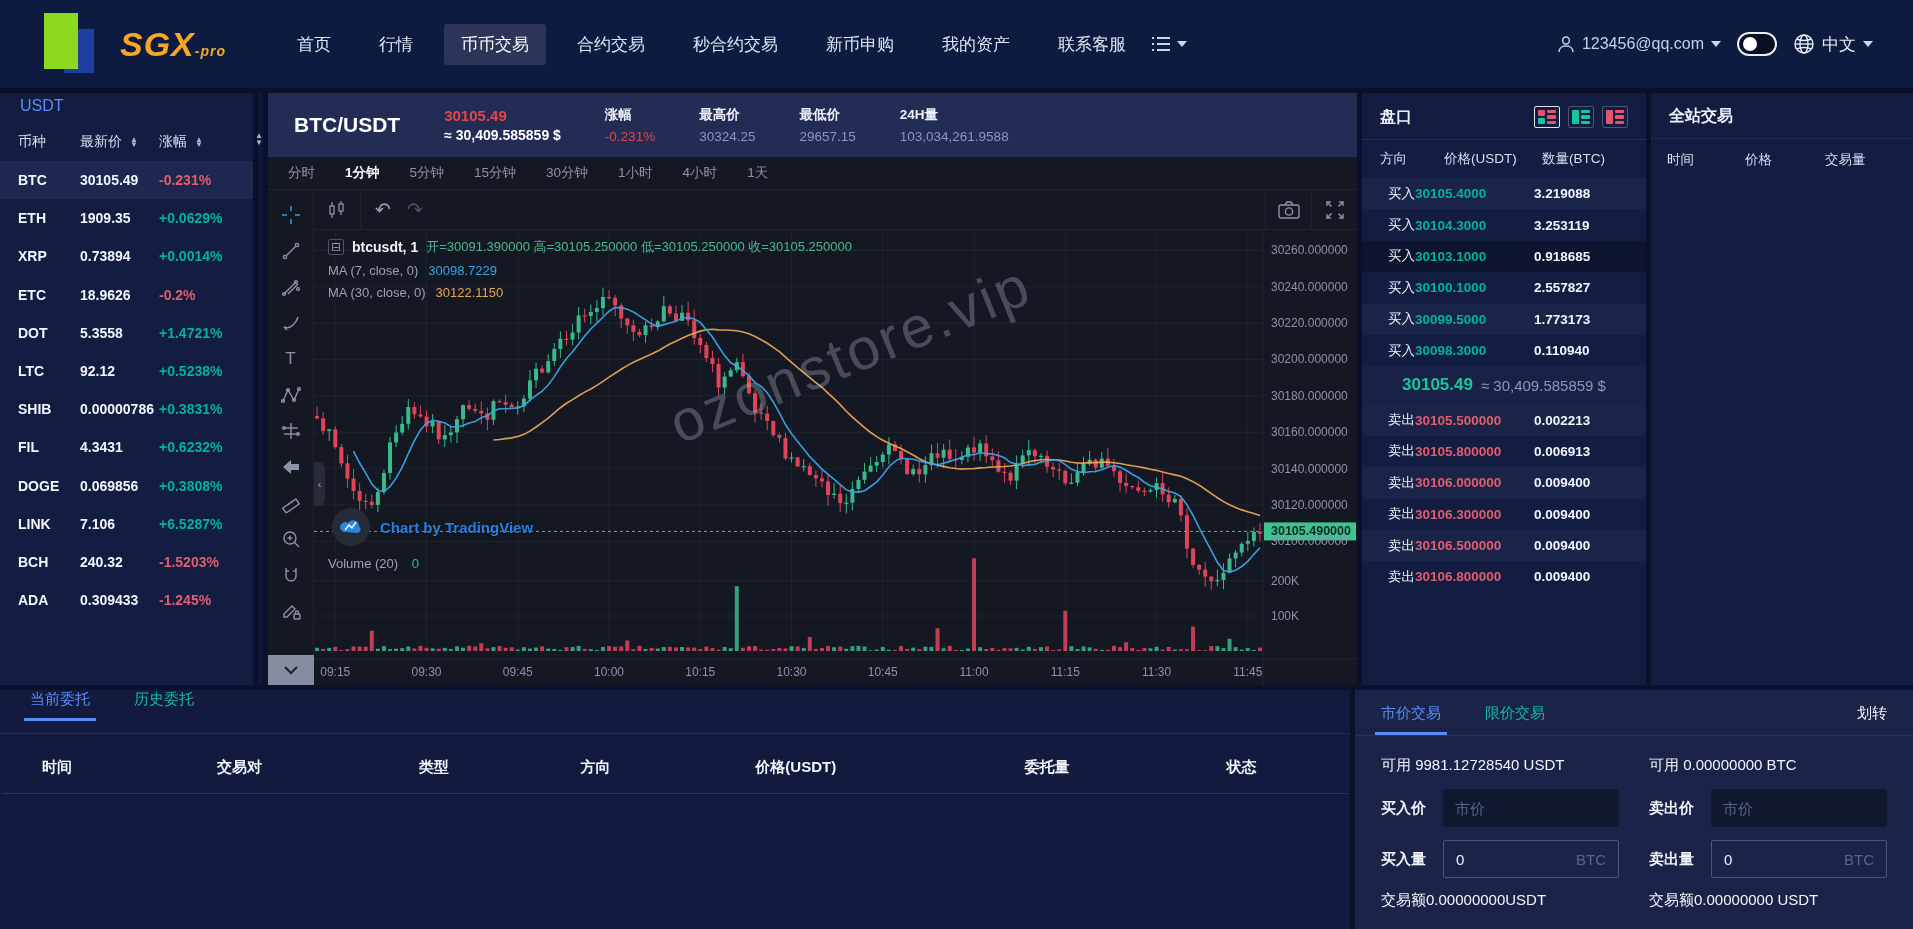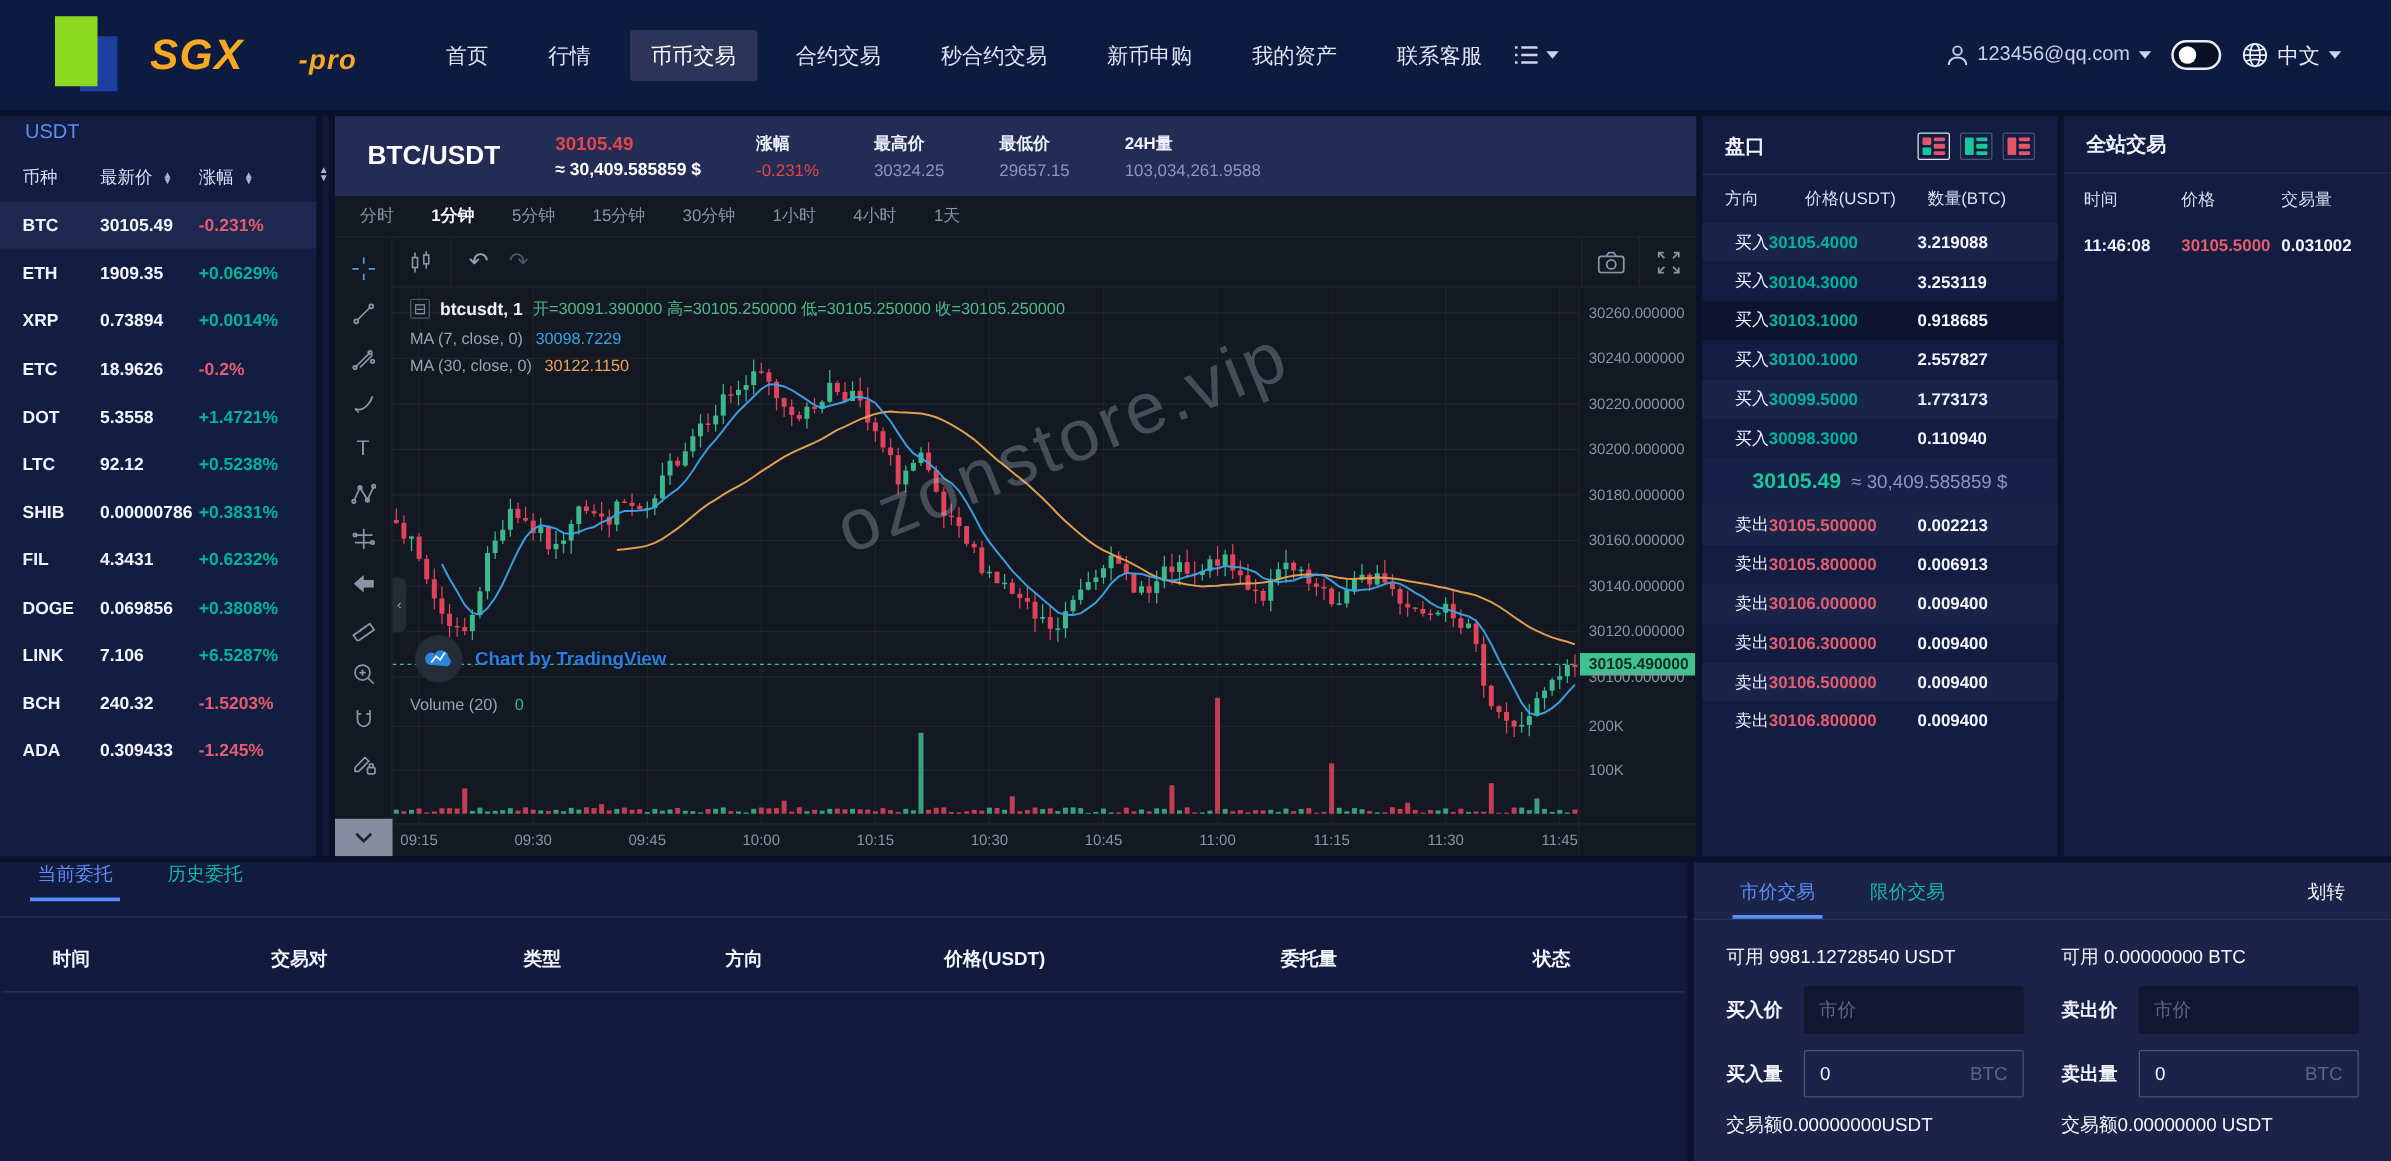--- a/index.html
+++ b/index.html
@@ -7,21 +7,21 @@
   body { font-family:"Liberation Sans","DejaVu Sans",sans-serif; }
   .app { position:relative; width:1913px; height:929px; background:#0a122b; overflow:hidden; color:#e8ecf7; }
 
   
   .navbar { height:88px; background:#0e1b41; display:flex; align-items:center; padding:0 40px; }
   .logo { display:flex; align-items:center; gap:14px; cursor:pointer; }
   .logo-mark { position:relative; width:66px; height:62px; }
   .logo-mark .sq-blue { position:absolute; left:24px; top:16px; width:30px; height:44px; background:#1c3fa0; }
   .logo-mark .sq-green { position:absolute; left:4px; top:0; width:34px; height:56px; background:#8dd920; }
   .logo-text { font-size:34px; font-weight:bold; font-style:italic; color:#f7a823; letter-spacing:1px; }
-  .logo-text .suffix { font-size:22px;margin-left:44px; }
+  .logo-text .suffix { font-size:14px; }
   .nav-items { display:flex; align-items:center; gap:14px; margin-left:54px; }
   .nav-item { font-size:17px; color:#dfe5f5; padding:9px 17px; border-radius:3px; cursor:pointer; white-space:nowrap; }
   .nav-item.active { background:#2c3457; color:#ffffff; }
   .nav-menu { display:flex; align-items:center; gap:6px; margin-left:8px; cursor:pointer; }
   .caret { display:inline-block; width:0; height:0; border-left:5px solid transparent; border-right:5px solid transparent; border-top:6px solid #cdd5ea; }
   .nav-right { margin-left:auto; display:flex; align-items:center; gap:16px; }
   .user-box { display:flex; align-items:center; gap:7px; color:#c6cfe8; font-size:16px; cursor:pointer; }
   .toggle { width:40px; height:24px; border:2px solid #e8ecf5; border-radius:13px; background:#0a0f24; position:relative; cursor:pointer; }
   .toggle .knob { position:absolute; left:4px; top:3px; width:14px; height:14px; border-radius:50%; background:#ffffff; }
   .lang-box { display:flex; align-items:center; gap:7px; color:#e8ecf5; font-size:17px; cursor:pointer; }
@@ -131,21 +131,21 @@
   .orders-panel { flex:1; background:#121b3e; }
   .tabbar { display:flex; align-items:flex-start; gap:44px; padding:0 30px; height:44px; border-bottom:1px solid #232c52; }
   .tab { font-size:15px; color:#14b8a6; padding-bottom:12px; cursor:pointer; position:relative; }
   .tab.active { color:#5b8cf7; }
   .tab.active:after { content:""; position:absolute; left:-6px; right:-6px; bottom:0; height:3px; background:#5b8cf7; }
   .ord-head { display:flex; padding:24px 0 16px; border-bottom:1px solid #2a3358; margin:0 2px; font-size:15px; color:#f2f5fc; font-weight:bold; }
   .oc { padding-left:40px; }
   .oc1{width:13%;} .oc2{width:15%;} .oc3{width:12%;} .oc4{width:13%;} .oc5{width:20%;} .oc6{width:15%;} .oc7{width:12%;}
 
   .trade-panel { width:558px; background:#1b2448; }
-  .tp-tabs { display:flex; align-items:flex-end; gap:44px; padding:0 37px; height:46px; border-bottom:1px solid #2a3358; }
+  .tp-tabs { display:flex; align-items:flex-end; gap:44px; padding:0 26px; height:46px; border-bottom:1px solid #2a3358; }
   .tp-transfer { margin-left:auto; font-size:15px; color:#f2f5fc; padding-bottom:12px; cursor:pointer; }
   .tp-body { display:flex; gap:30px; padding:14px 26px 0; }
   .tp-col { flex:1; }
   .avail { font-size:15px; color:#f2f5fc; margin:6px 0 14px; }
   .frow { display:flex; align-items:center; margin-bottom:13px; }
   .flabel { width:62px; font-size:15px; color:#f2f5fc; font-weight:bold; flex-shrink:0; }
   .finput { flex:1; height:38px; background:#10182f; border:none; border-radius:2px; display:flex; align-items:center; padding:0 12px; }
   .finput input { background:transparent; border:none; outline:none; color:#eef1fa; font-size:15px; width:100%; font-family:inherit; }
   .finput input::placeholder { color:#5a6484; }
   .finput.bordered { background:transparent; border:1px solid #4a5578; }
@@ -1138,25 +1138,20 @@
     <div class="trades">
       <div class="panel-title-row">
           <span class="panel-title">全站交易</span>
         </div>
       <div class="tr-head">
         <span class="tr-c1">时间</span>
         <span class="tr-c2">价格</span>
         <span class="tr-c3">交易量</span>
       </div>
       <div id="tr-rows">
-          <div class="tr-row">
-            <span class="t">11:46:08</span>
-            <span class="p down">30105.5000</span>
-            <span class="v">0.031002</span>
-          </div>
         </div>
     </div>
   </div>
 
   <div class="bottom-row">
     <div class="orders-panel">
       <div class="tabbar" id="orders-tabs">
           <div class="tab active">当前委托</div>
           <div class="tab">历史委托</div>
         </div>

